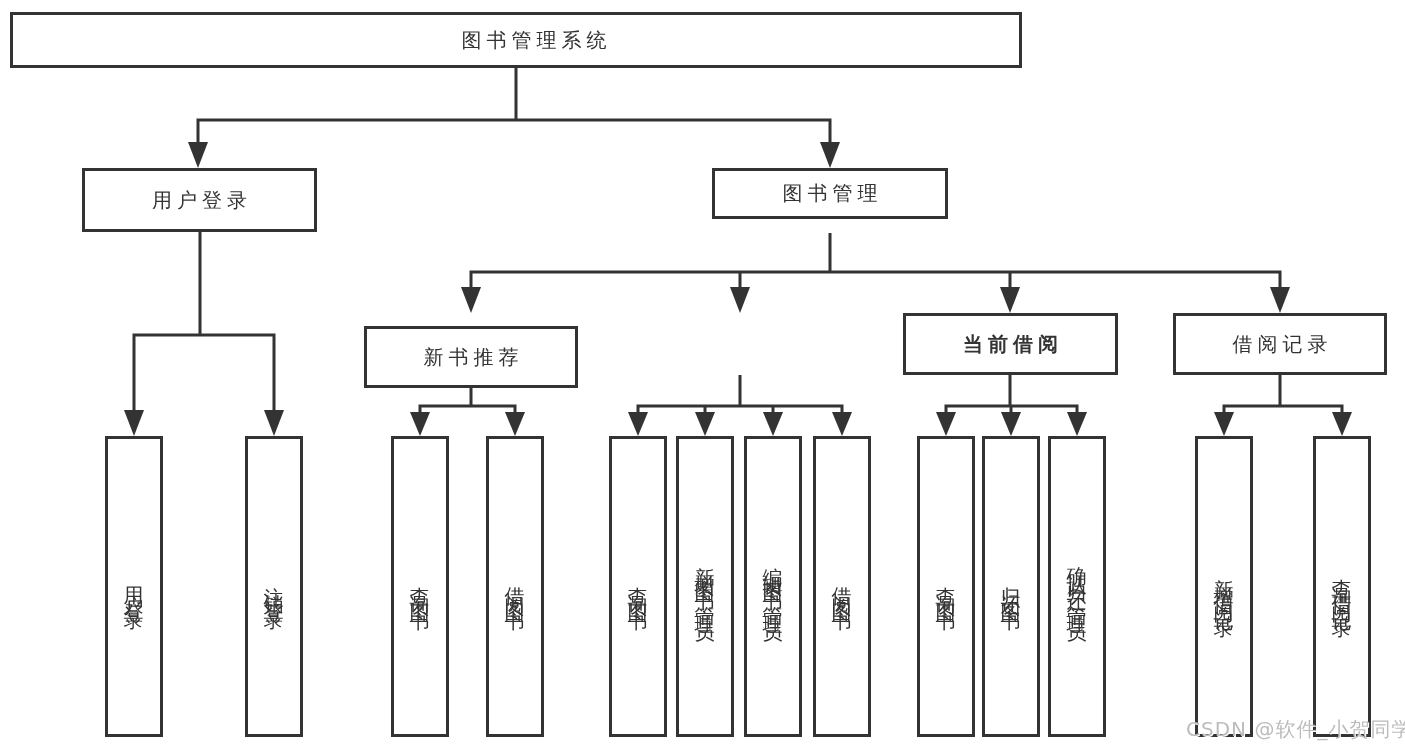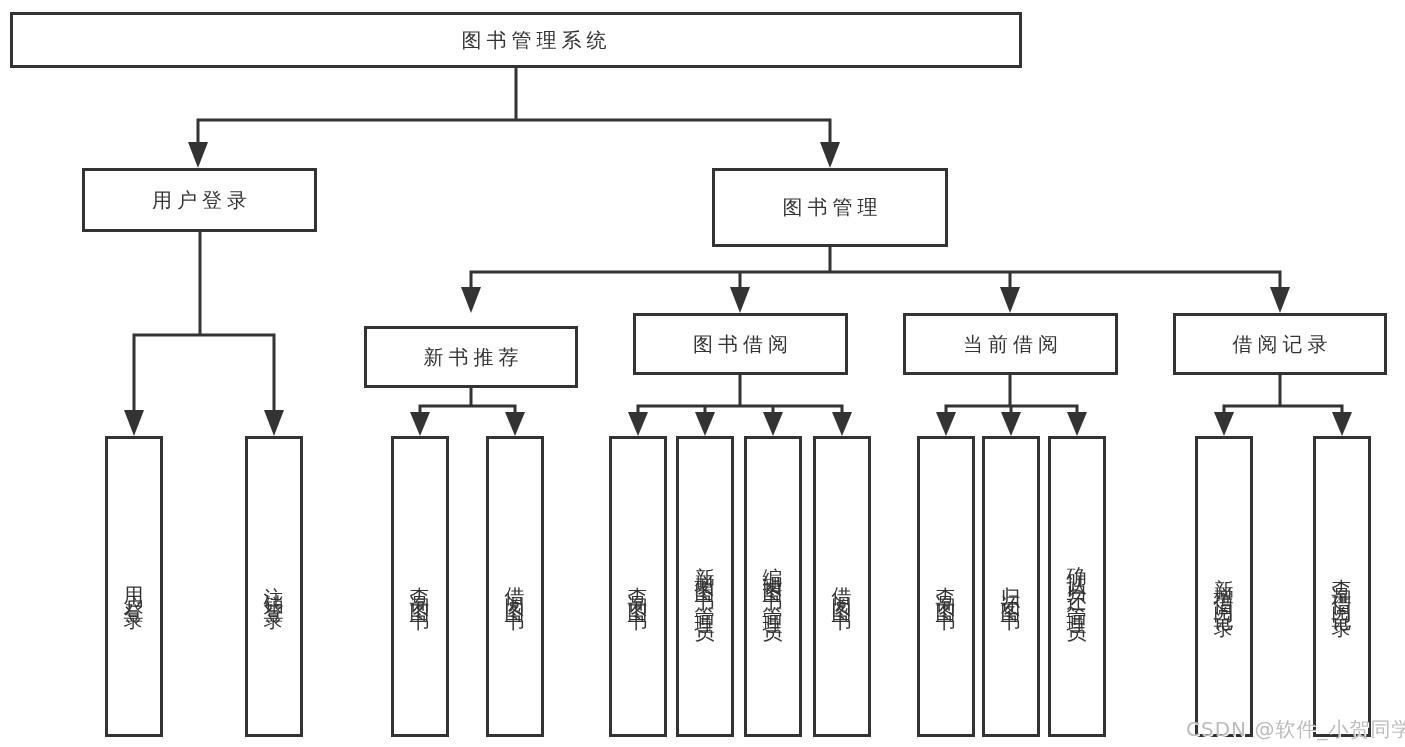--- a/index.html
+++ b/index.html
@@ -98,25 +98,24 @@
     <path class="arrow" d="M1067 412 L1087 412 L1077 436 Z"></path>
 
     <path class="line" d="M1280 375 V407.5 M1222.5 406 H1343.5 M1224 406 V414 M1342 406 V414"></path>
     <path class="arrow" d="M1214 412 L1234 412 L1224 436 Z"></path>
     <path class="arrow" d="M1332 412 L1352 412 L1342 436 Z"></path>
   </svg>
 
   <div class="box hbox" style="left:10px; top:12px; width:1012px; height:56px;padding-left:36px;">图书管理系统</div>
 
   <div class="box hbox" style="left:82px; top:168px; width:235px; height:64px;">用户登录</div>
-  <div class="box hbox" style="left:712px; top:168px; width:236px; height:79px;">图书管理</div>
+  <div class="box hbox" style="left:712px; top:168px; width:236px; height:51px;">图书管理</div>
 
   <div class="box hbox" style="left:364px; top:326px; width:214px; height:62px;">新书推荐</div>
-  <div class="box hbox" style="left:633px; top:313px; width:215px; height:62px;">图书借阅</div>
-  <div class="box hbox" style="left:903px; top:313px; width:215px; height:62px;">当前借阅</div>
+  <div class="box hbox" style="left:903px; top:313px; width:215px; height:62px;font-weight:bold;">当前借阅</div>
   <div class="box hbox" style="left:1173px; top:313px; width:214px; height:62px;">借阅记录</div>
 
   <div class="box vbox" style="left:105px; top:436px; width:58px; height:301px;">用户登录</div>
   <div class="box vbox" style="left:245px; top:436px; width:58px; height:301px;">注销登录</div>
 
   <div class="box vbox" style="left:391px; top:436px; width:58px; height:301px;">查询图书</div>
   <div class="box vbox" style="left:486px; top:436px; width:58px; height:301px;">借阅图书</div>
 
   <div class="box vbox" style="left:609px; top:436px; width:58px; height:301px;">查询图书</div>
   <div class="box vbox" style="left:676px; top:436px; width:58px; height:301px;">新增图书（管理员）</div>

